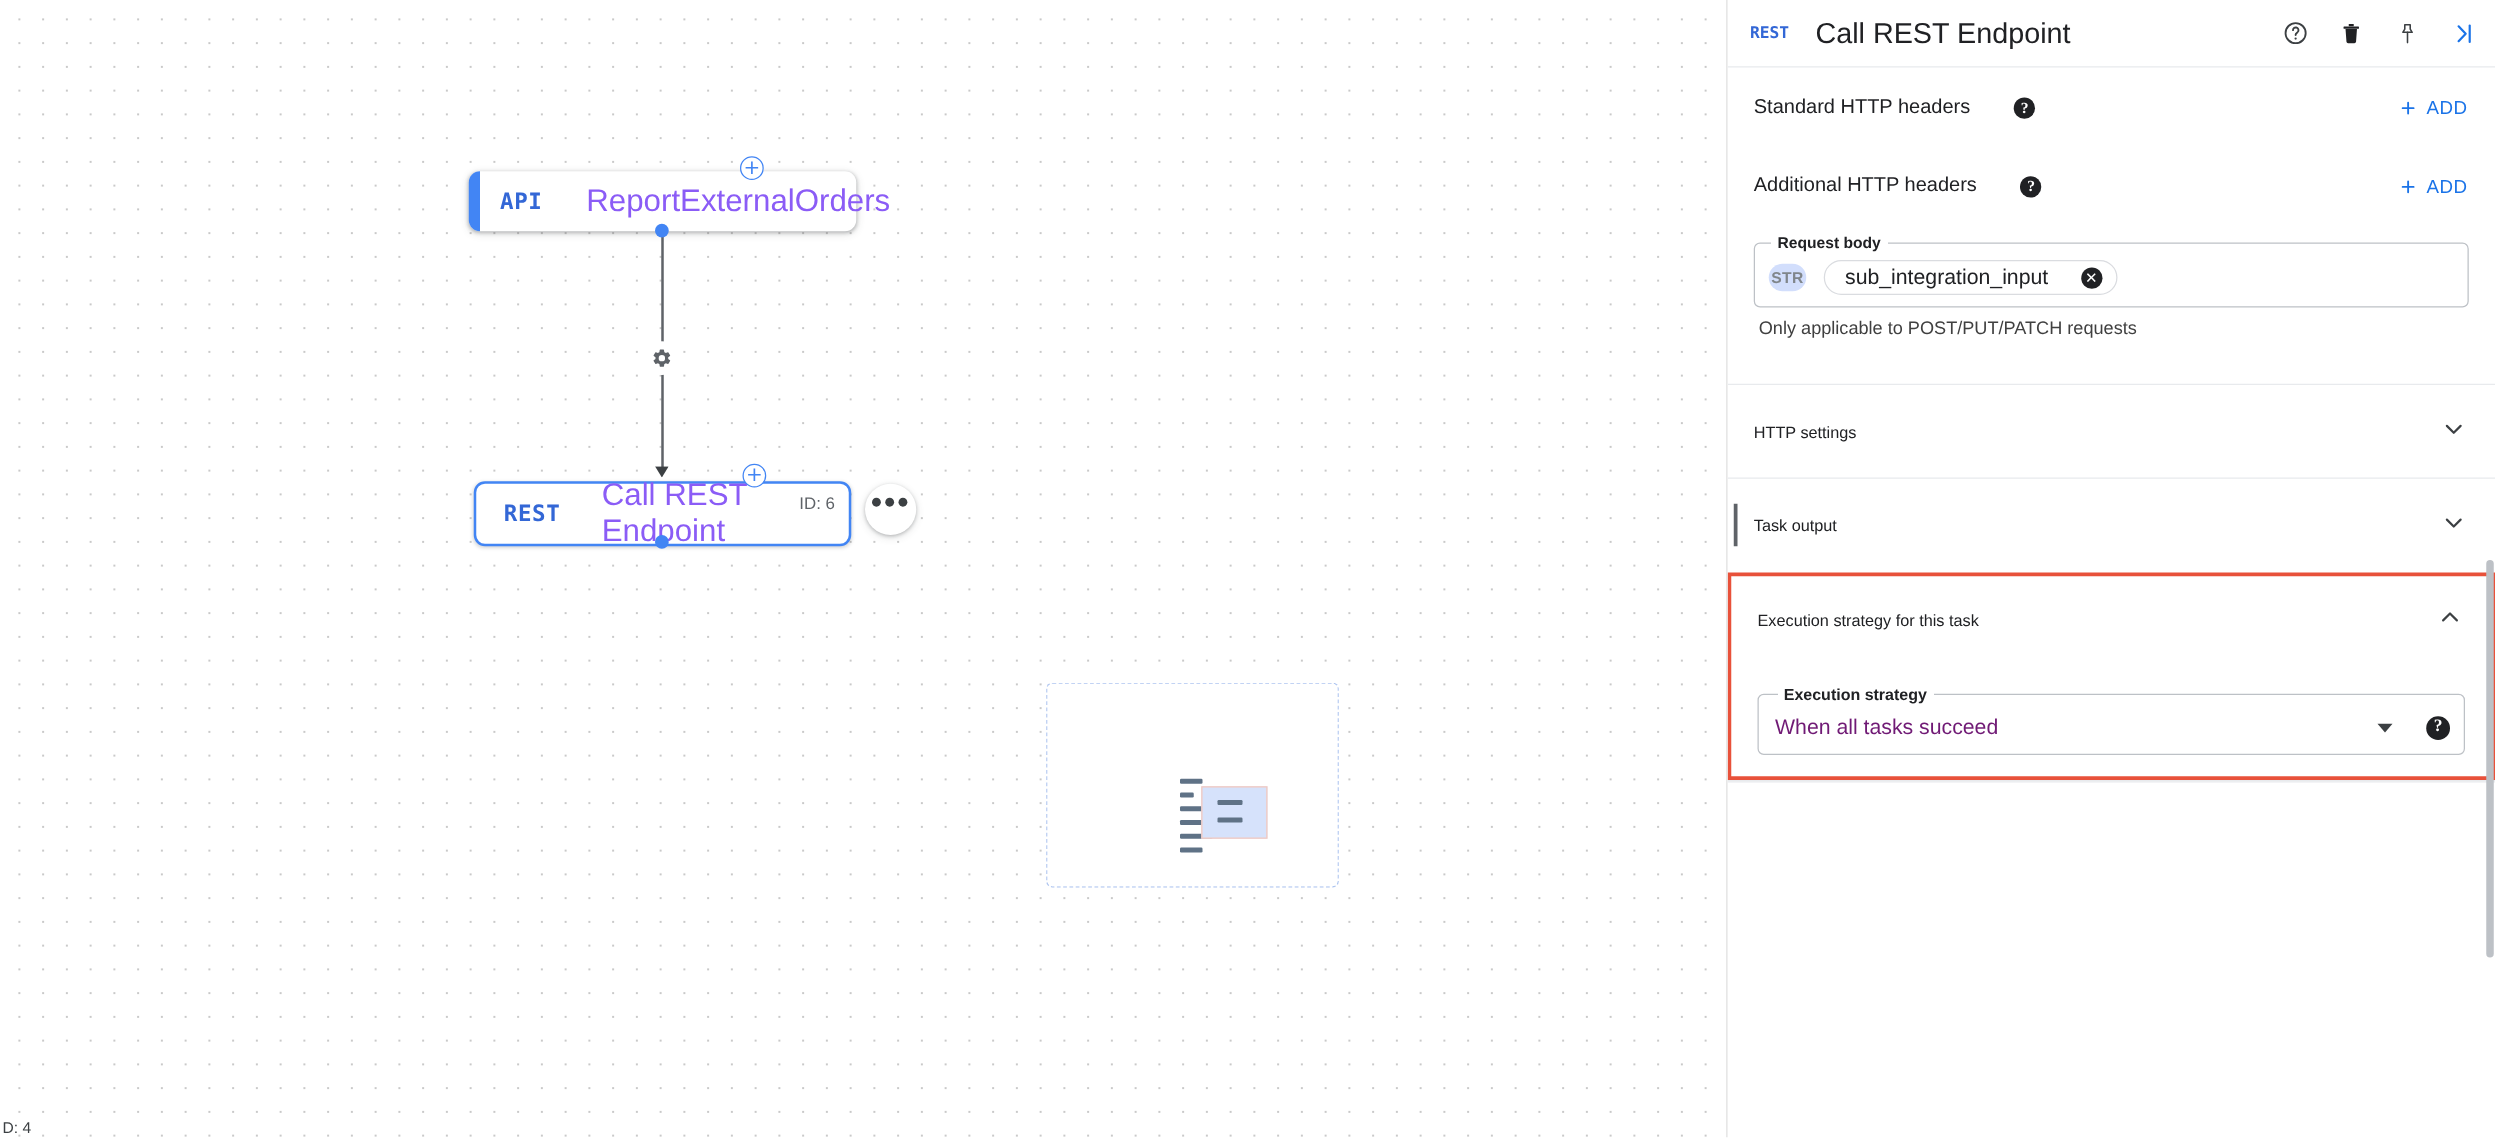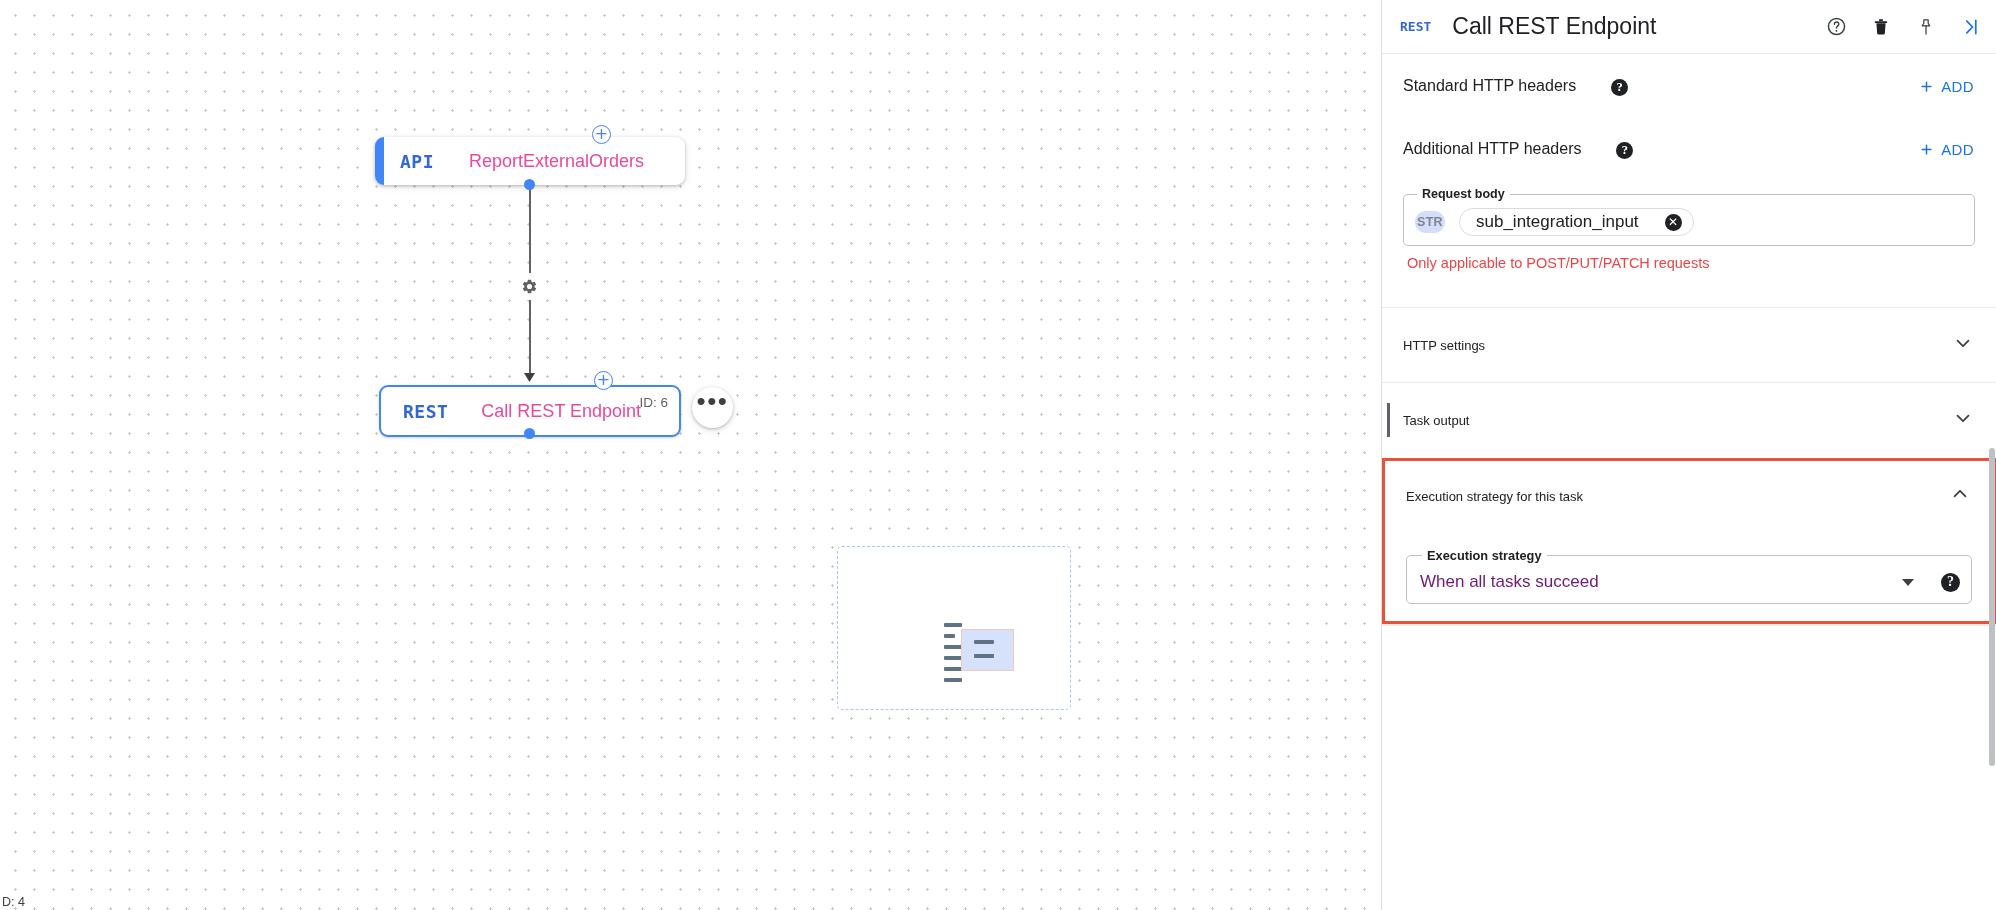--- a/index.html
+++ b/index.html
@@ -33,21 +33,21 @@
     position: absolute; left: 0; top: 0; bottom: 0;
     width: 9px;
     background: #4285f4;
     border-radius: 9px 0 0 9px;
   }
   .node-badge {
     font-family: "DejaVu Sans Mono", monospace;
     font-weight: 700; font-size: 18px; color: #3367d6;
     letter-spacing: .5px;
   }
-  .node-title { font-size: 18px; color: #ec4899; }
+  .node-title { font-size: 25px; color: #8b5cf6; }
 
   
   #node-api {
     left: 375px; top: 137px; width: 310px; height: 48px;
   }
   #node-api .node-badge { margin-left: 25px; }
   #node-api .node-title { margin-left: 35px; }
 
   
   #node-rest {
@@ -212,21 +212,21 @@
   }
   .var-token .vt-text { font-size: 17px; color: #202124; }
   .vt-clear {
     width: 17px; height: 17px; border-radius: 50%;
     background: #202124; color: #ffffff;
     font-size: 12px; line-height: 17px; text-align: center;
     font-family: "DejaVu Sans", sans-serif;
   }
   .field-hint {
     padding: 9px 21px 0 25px;
-    font-size: 14.5px; color: #ef4444;
+    font-size: 14.5px; color: #404040;
   }
 
   hr.sep { border: none; border-top: 1px solid #e8eaed; margin: 0; }
 
   .accordion {
     position: relative;
     display: flex; align-items: center;
     padding: 0 22px 0 21px;
     height: 74px;
   }

